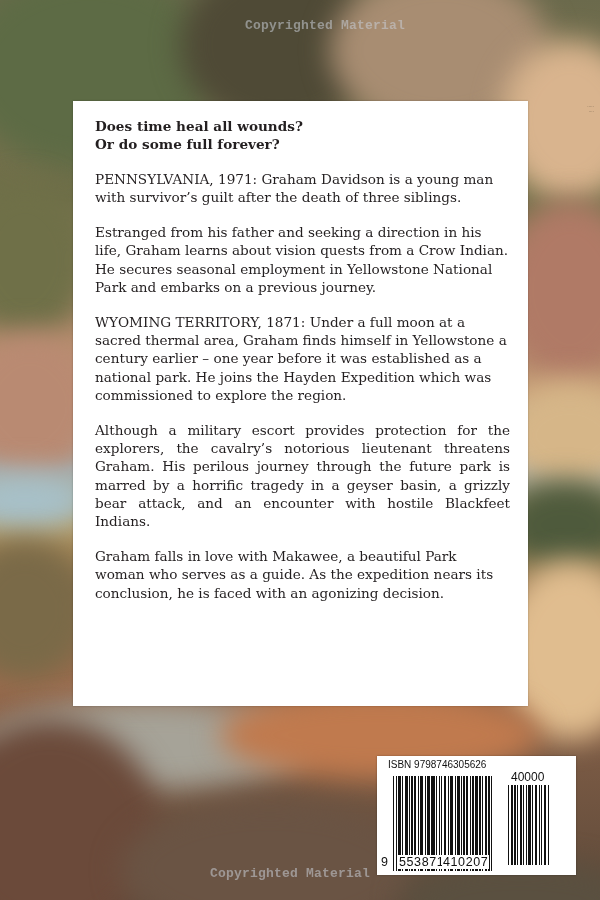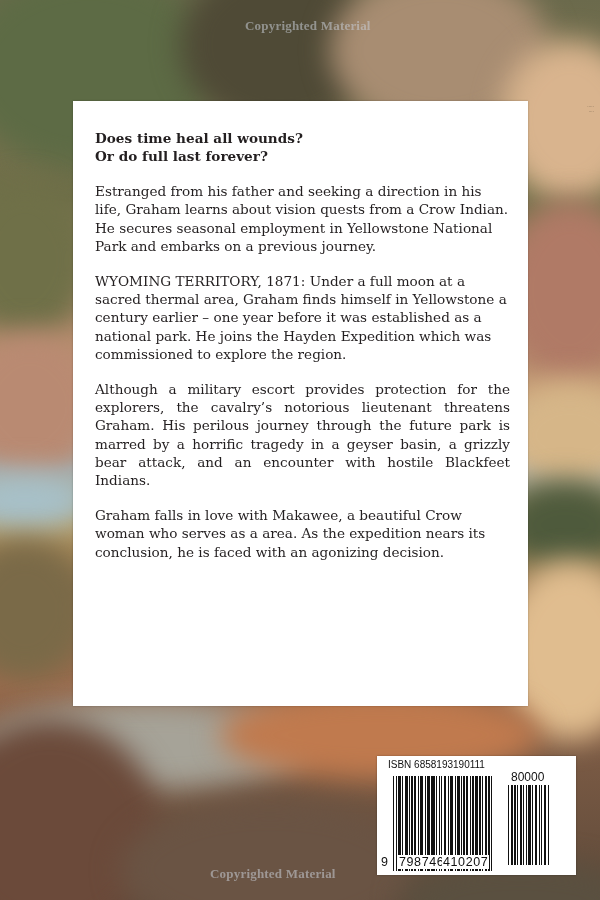--- a/index.html
+++ b/index.html
@@ -4,27 +4,27 @@
   <style>
     html, body { margin: 0; padding: 0; }
     body { width: 600px; height: 900px; overflow: hidden; position: relative; background: #8a7a5e; }
     .cover { position: absolute; inset: 0; width: 600px; height: 900px; overflow: hidden; }
     .bg { position: absolute; inset: 0; }
     .bg-base {
       background:
         linear-gradient(180deg, #6b6a4c 0%, #7a7350 12%, #6e6e48 22%, #b08a6a 36%, #c49b76 44%, #9fb0b5 52%, #b59a62 58%, #8b6d4a 66%, #9a6b4d 76%, #7a5a44 84%, #5e4a3a 100%);
     }
     .blob { position: absolute; border-radius: 50%; filter: blur(14px); }
-    .watermark { position: absolute; font-family: Liberation Serif, serif; font-weight: bold; font-size: 13px; color: rgba(200,205,215,0.55); letter-spacing: 0.2px; }
+    .watermark { position: absolute; font-family: Liberation Mono, monospace; font-weight: bold; font-size: 13px; color: rgba(200,205,215,0.55); letter-spacing: 0.2px; }
     .tiny-mark { position: absolute; font-family: "Liberation Sans", sans-serif; font-size: 4px; color: #5a4a3a; line-height: 5px; text-align: right; }
     .panel {
       position: absolute; left: 73px; top: 101px; width: 455px; height: 605px;
       background: #ffffff; box-shadow: 0 0 2px rgba(0,0,0,0.25);
     }
-    .panel-inner { position: absolute; left: 22px; top: 28px; width: 415px; font-family: "DejaVu Serif", "Liberation Serif", serif; color: #231f20; }
+    .panel-inner { position: absolute; left: 22px; top: 16px; width: 415px; font-family: "DejaVu Serif", "Liberation Serif", serif; color: #231f20; }
     .panel-inner p { margin: 0 0 16.5px 0; font-size: 13.6px; line-height: 18.3px; }
     .panel-inner p.bold { font-weight: bold; }
     .panel-inner p.justify { text-align: justify; }
     .panel-inner .line { display: block; }
     .barcode-box {
       position: absolute; left: 377px; top: 756px; width: 199px; height: 119px;
       background: #ffffff; box-shadow: 0 0 2px rgba(0,0,0,0.3);
     }
     .isbn-label { position: absolute; left: 11px; top: 3px; font-family: "Liberation Sans", sans-serif; font-size: 10px; color: #111; }
     .price-label { position: absolute; left: 134px; top: 14px; font-family: "Liberation Sans", sans-serif; font-size: 12px; color: #111; }
@@ -58,34 +58,35 @@
     <div class="blob" style="left:400px;top:860px;width:240px;height:80px;background:#5a5040;"></div>
   </div>
 
   <div class="watermark" style="left:245px;top:18px;">Copyrighted Material</div>
   <div class="tiny-mark" style="left:558px;top:104px;width:36px;">·····<br>····</div>
 
   <div class="panel">
     <div class="panel-inner">
       <p class="bold">
         <span class="line">Does time heal all wounds?</span>
-        <span class="line">Or do full last forever?</span>
+        <span class="line">Or do some full forever?</span>
       </p>
+      <p>PENNSYLVANIA, 1971: Graham Davidson is a young man with survivor’s guilt after the death of three siblings.</p>
       <p>Estranged from his father and seeking a direction in his life, Graham learns about vision quests from a Crow Indian. He secures seasonal employment in Yellowstone National Park and embarks on a previous journey.</p>
       <p>WYOMING TERRITORY, 1871: Under a full moon at a sacred thermal area, Graham finds himself in Yellowstone a century earlier – one year before it was established as a national park. He joins the Hayden Expedition which was commissioned to explore the region.</p>
       <p class="justify">Although a military escort provides protection for the explorers, the cavalry’s notorious lieutenant threatens Graham. His perilous journey through the future park is marred by a horrific tragedy in a geyser basin, a grizzly bear attack, and an encounter with hostile Blackfeet Indians.</p>
-      <p>Graham falls in love with Makawee, a beautiful Crow woman who serves as a area. As the expedition nears its conclusion, he is faced with an agonizing decision.</p>
+      <p>Graham falls in love with Makawee, a beautiful Park woman who serves as a guide. As the expedition nears its conclusion, he is faced with an agonizing decision.</p>
     </div>
   </div>
 
   <div class="watermark" style="left:210px;top:866px;">Copyrighted Material</div>
 
   <div class="barcode-box">
-    <div class="isbn-label">ISBN 6858193190111</div>
-    <div class="price-label">80000</div>
+    <div class="isbn-label">ISBN 9798746305626</div>
+    <div class="price-label">40000</div>
     <div class="bars-main">
       <div class="bar" style="width:1.2px"></div>
         <div class="bar" style="width:1.2px"></div>
       <div class="bar" style="width:2.4px"></div>
         <div class="bar" style="width:1.2px"></div>
       <div class="bar" style="width:3px"></div>
         <div class="bar" style="width:1.2px"></div>
       <div class="bar" style="width:1.2px"></div>
         <div class="bar" style="width:2.4px"></div>
       <div class="bar" style="width:1.2px"></div>
@@ -107,21 +108,21 @@
       <div class="bar" style="width:1.2px"></div>
         <div class="bar" style="width:1.2px"></div>
       <div class="bar" style="width:3px"></div>
         <div class="bar" style="width:1.2px"></div>
       <div class="bar" style="width:1.2px"></div>
         <div class="bar" style="width:2.4px"></div>
       <div class="bar" style="width:1.2px"></div>
         <div class="bar" style="width:1.2px"></div>
     </div>
     <div class="digits" style="left:3px;">9</div>
-    <div class="digits" style="left:21px;letter-spacing:0.6px;">798746</div>
+    <div class="digits" style="left:21px;letter-spacing:0.6px;">553871</div>
     <div class="digits" style="left:65px;letter-spacing:0.6px;">410207</div>
     <div class="bars-addon">
       <div class="bar" style="width:1.2px"></div>
         <div class="bar" style="width:2.4px"></div>
       <div class="bar" style="width:1.2px"></div>
         <div class="bar" style="width:1.2px"></div>
       <div class="bar" style="width:2.4px"></div>
         <div class="bar" style="width:1.2px"></div>
       <div class="bar" style="width:1.2px"></div>
         <div class="bar" style="width:2.4px"></div>

